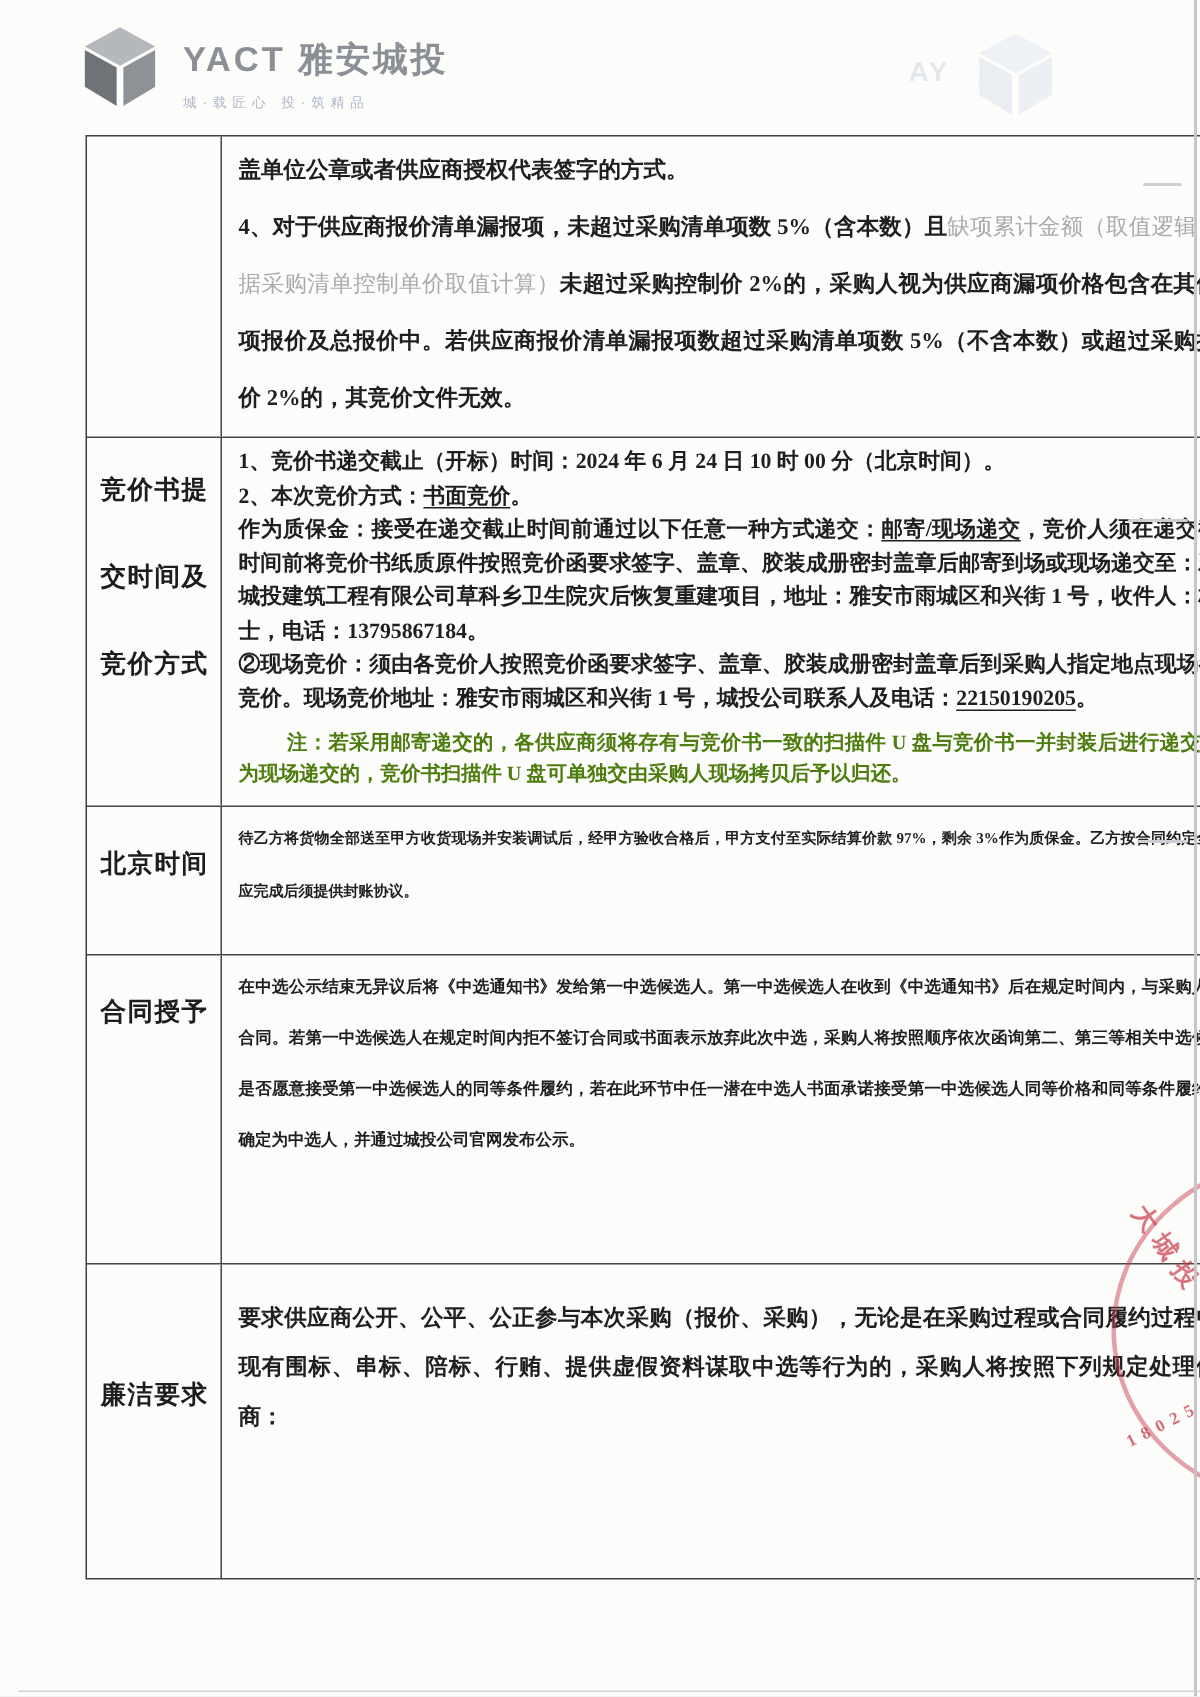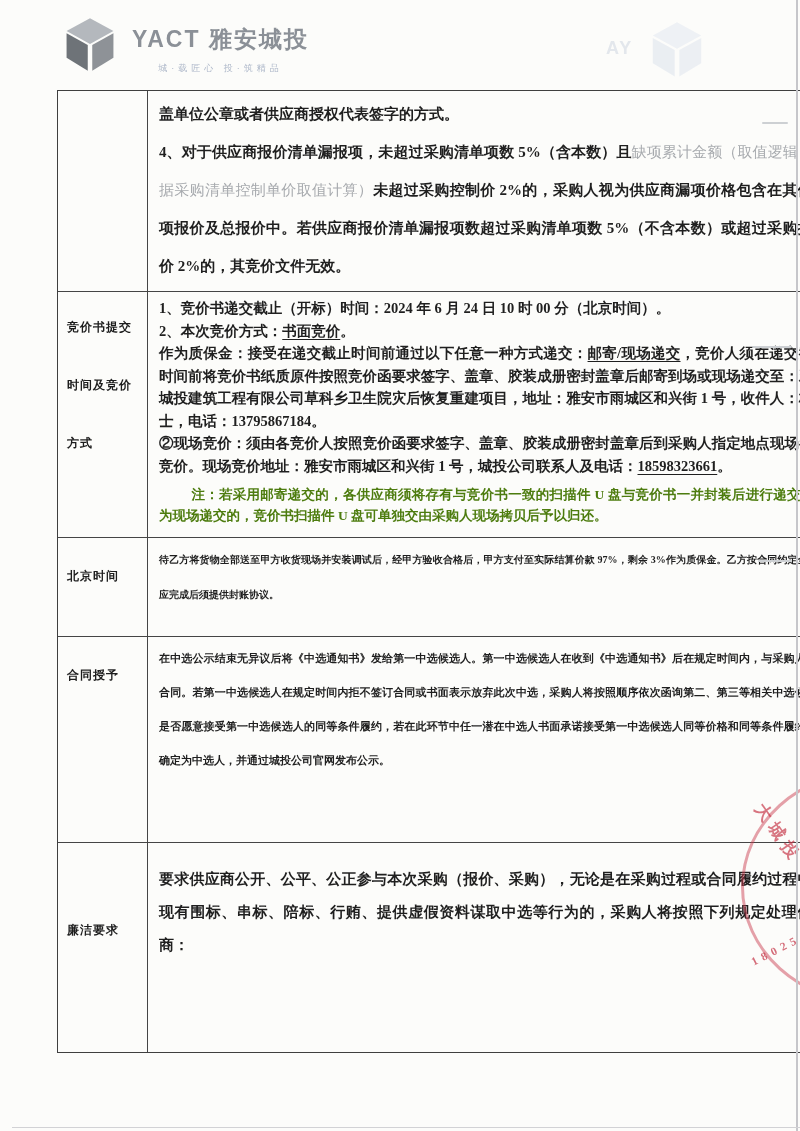--- a/index.html
+++ b/index.html
@@ -3,21 +3,21 @@
 <meta charset="utf-8">
 <style>
   html,body { margin:0; padding:0; background:#e9e9e9; }
   .page {
     position:relative; width:800px; height:1131px; margin:0 auto;
     background:#fcfcfa; overflow:hidden;
     font-family:"Liberation Serif","DejaVu Serif",serif;
     color:#222;
   }
   
-  .brand { position:absolute; left:62px; top:16px; display:flex; align-items:flex-start;text-align:center; }
+  .brand { position:absolute; left:52px; top:16px; display:flex; align-items:flex-start; }
   .brand svg { display:block; }
   .brand-text { margin-left:14px; padding-top:8px; }
   .brand-name {
     font-family:"Liberation Sans","DejaVu Sans",sans-serif;
     font-size:23px; font-weight:700; letter-spacing:2px; color:#8b9097;
   }
   .brand-tagline {
     margin-top:7px; font-family:"Liberation Sans",sans-serif;
     font-size:9px; letter-spacing:4px; color:#adb7c9;
   }
@@ -30,21 +30,21 @@
   
   .doc-table {
     position:absolute; left:57px; top:90px; width:784px;
     border:1.5px solid #3f3f3f; box-sizing:border-box; background:transparent;
   }
   .trow { display:flex; border-top:1px solid #454545; }
   .trow:first-child { border-top:none; }
   .cell-h {
     width:90px; flex:0 0 90px; box-sizing:border-box;
     border-right:1px solid #454545; padding:10px 7px 0 9px;
-    font-weight:700; font-size:12px; line-height:56px; color:#1d1d1d;
+    font-weight:700; font-size:17px; line-height:56px; color:#1d1d1d;
     letter-spacing:1px;
   }
   .cell-c { flex:1; box-sizing:border-box; padding:4px 12px 6px 11px; }
   .cell-c p { margin:0; text-align:justify; color:#1f1f1f; font-weight:600; }
   
   .r0 .cell-c { min-height:182px; } .r0 p { font-size:15px; line-height:38px; }
   .r1 .cell-c { min-height:245px; padding-top:5px; } .r1 p { font-size:14.5px; line-height:22.5px; }
   .r1 .cell-h { line-height:58px; padding-top:6px; }
   .r2 .cell-c { min-height:98px;  } .r2 p { font-size:10px; line-height:35px; }
   .r3 .cell-c { min-height:205px; } .r3 p { font-size:11px; line-height:34px; }
@@ -116,21 +116,21 @@
           <p><span>盖单位公章或者供应商授权代表签字的方式。</span></p>
           <p><span>4、对于供应商报价清单漏报项，未超过采购清单项数 5%（含本数）且</span><span class="seg-gray">缺项累计金额（取值逻辑：根据采购清单控制单价取值计算）</span><span>未超过采购控制价 2%的，采购人视为供应商漏项价格包含在其他分项报价及总报价中。若供应商报价清单漏报项数超过采购清单项数 5%（不含本数）或超过采购控制价 2%的，其竞价文件无效。</span></p>
         </div>
     </div>
     <div class="trow r1">
       <div class="cell-h">竞价书提交时间及竞价方式</div>
       <div class="cell-c">
           <p><span>1、竞价书递交截止（开标）时间：2024 年 6 月 24 日 10 时 00 分（北京时间）。</span></p>
           <p><span>2、本次竞价方式：</span><span class="seg-u">书面竞价</span><span>。</span></p>
           <p><span class="seg-b">作为质保金：</span><span>接受在递交截止时间前通过以下任意一种方式递交：</span><span class="seg-u">邮寄/现场递交</span><span>，竞价人须在递交截止时间前将竞价书纸质原件按照竞价函要求签字、盖章、胶装成册密封盖章后邮寄到场或现场递交至：雅安城投建筑工程有限公司草科乡卫生院灾后恢复重建项目，地址：雅安市雨城区和兴街 1 号，收件人：杨女士，电话：13795867184。</span></p>
-          <p><span class="seg-b">②现场竞价：</span><span>须由各竞价人按照竞价函要求签字、盖章、胶装成册密封盖章后到采购人指定地点现场参与竞价。现场竞价地址：雅安市雨城区和兴街 1 号，城投公司联系人及电话：</span><span class="seg-u">18598323661</span><span>。</span></p>
+          <p><span class="seg-b">②现场竞价：</span><span>须由各竞价人按照竞价函要求签字、盖章、胶装成册密封盖章后到采购人指定地点现场参与竞价。现场竞价地址：雅安市雨城区和兴街 1 号，城投公司联系人及电话：</span><span class="seg-u">22150190205</span><span>。</span></p>
           <p class="note"><span>注：若采用邮寄递交的，各供应商须将存有与竞价书一致的扫描件 U 盘与竞价书一并封装后进行递交；若为现场递交的，竞价书扫描件 U 盘可单独交由采购人现场拷贝后予以归还。</span></p>
         </div>
     </div>
     <div class="trow r2">
       <div class="cell-h">北京时间</div>
       <div class="cell-c">
           <p><span>待乙方将货物全部送至甲方收货现场并安装调试后，经甲方验收合格后，甲方支付至实际结算价款 97%，剩余 3%作为质保金。乙方按合同约定全部供应完成后须提供封账协议。</span></p>
         </div>
     </div>
     <div class="trow r3">

